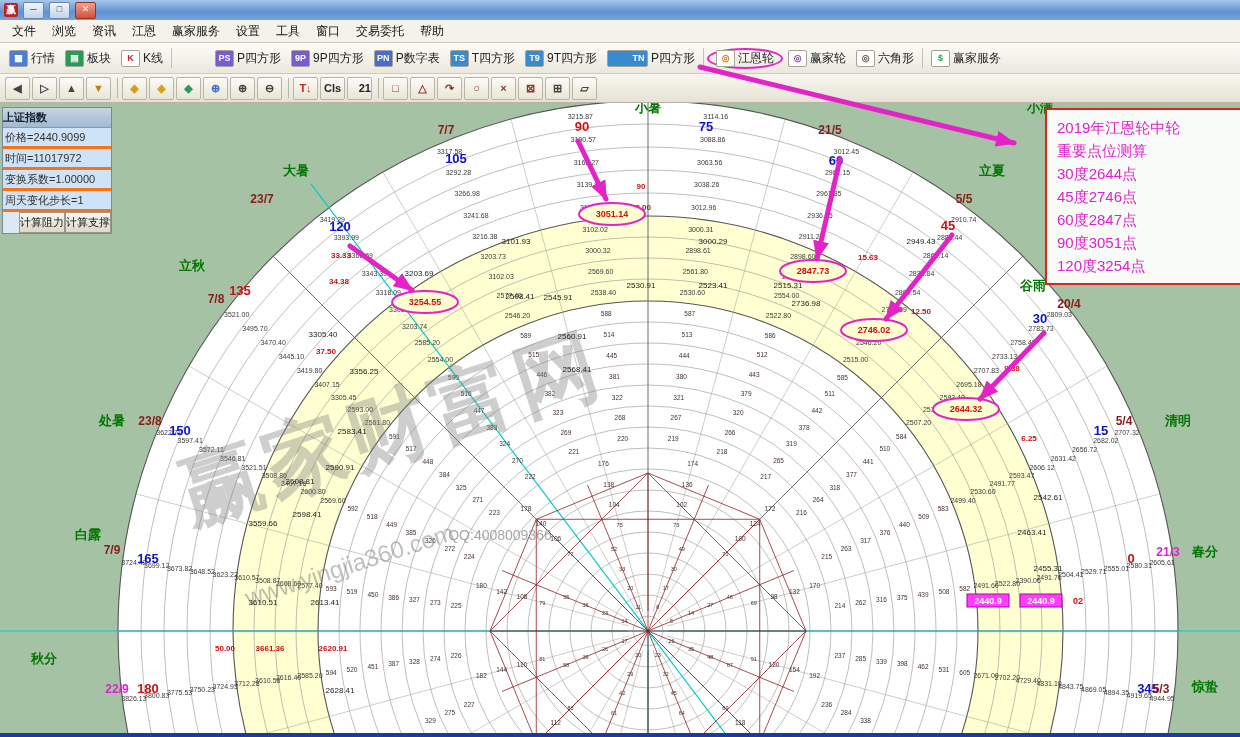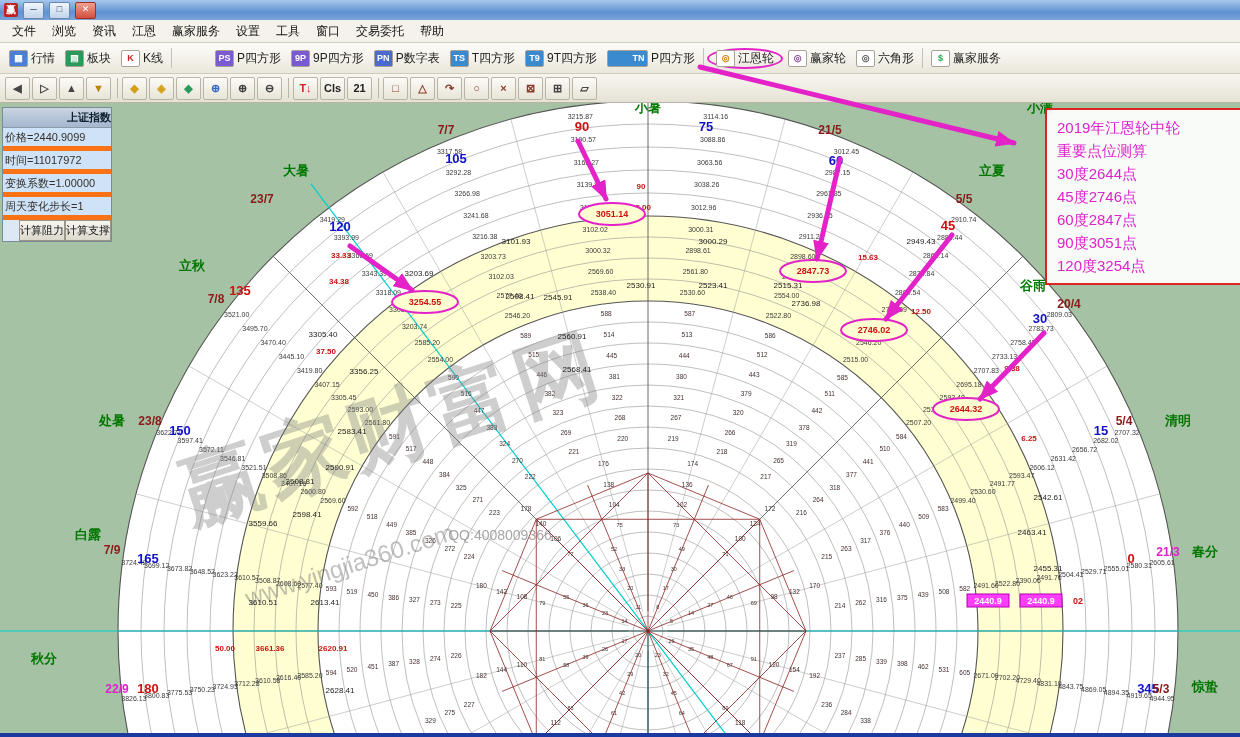--- a/index.html
+++ b/index.html
@@ -18,22 +18,22 @@
   .tb-badge{min-width:15px;height:15px;font-size:9px;font-weight:bold;line-height:15px;text-align:center;border:1px solid #a8a296;border-radius:2px;padding:0 1px;}
   .tb-sep{width:1px;height:20px;background:#c5c0b2;margin:0 3px;}
   .drawbar{height:28px;flex:none;background:linear-gradient(#f8f6f0,#e6e2d5);border-bottom:1px solid #b8b4a6;display:flex;align-items:center;padding:0 5px;}
   .db-btn{width:23px;height:21px;font-size:11px;font-weight:bold;line-height:20px;text-align:center;border:1px solid #b9b4a6;background:linear-gradient(#fcfbf7,#e8e4d7);margin-right:2px;border-radius:2px;overflow:hidden;}
   .db-sep{width:1px;height:20px;background:#b8b4a6;margin:0 4px;}
   .chart{position:relative;height:630px;flex:none;background:#a6c2a4;}
   #wheel-svg{position:absolute;left:0;top:0;display:block;}
   #arrow-overlay{position:absolute;left:0;top:-40px;display:block;pointer-events:none;}
   svg text{font-family:"Liberation Sans",sans-serif;}
   .info-panel{position:absolute;left:2px;top:4px;width:108px;border:1px solid #7a8a9a;background:#dce8f4;font-size:11px;z-index:5;}
-  .info-title{background:linear-gradient(#c8d4e2,#a4b8d0);text-align:right;font-weight:bold;padding:2px 0;color:#102030;border-bottom:1px solid #8a9aaa;}
-  .info-row{background:#cfe3f8;color:#35302a;padding:2px 2px 1px 2px;border-bottom:5px solid #f97316;white-space:nowrap;overflow:hidden;}
+  .info-title{background:linear-gradient(#c8d4e2,#a4b8d0);text-align:left;font-weight:bold;padding:2px 0;color:#102030;border-bottom:1px solid #8a9aaa;}
+  .info-row{background:#cfe3f8;color:#35302a;padding:2px 2px 1px 2px;border-bottom:3px solid #f97316;white-space:nowrap;overflow:hidden;}
   .info-btns{display:flex;padding-left:16px;}
   .info-btn{flex:1;font-size:11px;padding:2px 0;text-align:center;background:linear-gradient(#f8f6f0,#dcd8cc);border:1px solid #9a9688;color:#111;}
   .annotation{position:absolute;left:1045px;top:5px;width:186px;border:2px solid #dd2222;background:rgba(255,255,255,.93);padding:6px 10px;color:#dd22cc;font-size:15px;line-height:23px;z-index:4;}
   .bottombar{height:7px;flex:none;background:#1a3aa0;}
 </style>
 </head>
 <body>
 
 <div class="app">
 
@@ -123,21 +123,21 @@
       <span class="db-sep"></span>
       <span class="db-btn" style="color: rgb(212, 160, 23);">◆</span>
       <span class="db-btn" style="color: rgb(212, 160, 23);">◈</span>
       <span class="db-btn" style="color: rgb(42, 154, 90);">◆</span>
       <span class="db-btn" style="color: rgb(58, 106, 208);">⊕</span>
       <span class="db-btn" style="color: rgb(68, 68, 68);">⊕</span>
       <span class="db-btn" style="color: rgb(68, 68, 68);">⊖</span>
       <span class="db-sep"></span>
       <span class="db-btn" style="color: rgb(204, 34, 34);">T↓</span>
       <span class="db-btn" style="color: rgb(34, 34, 34);">Cls</span>
-      <span class="db-btn" style="color: rgb(34, 34, 34);">21</span>
+      <span class="db-btn" style="color: rgb(34, 34, 34); text-align: right;">21</span>
       <span class="db-sep"></span>
       <span class="db-btn" style="color: rgb(139, 58, 42);">□</span>
       <span class="db-btn" style="color: rgb(139, 58, 42);">△</span>
       <span class="db-btn" style="color: rgb(139, 58, 42);">↷</span>
       <span class="db-btn" style="color: rgb(139, 58, 42);">○</span>
       <span class="db-btn" style="color: rgb(139, 58, 42);">×</span>
       <span class="db-btn" style="color: rgb(139, 58, 42);">⊠</span>
       <span class="db-btn" style="color: rgb(68, 68, 68);">⊞</span>
       <span class="db-btn" style="color: rgb(68, 68, 68);">▱</span>
     </div>

